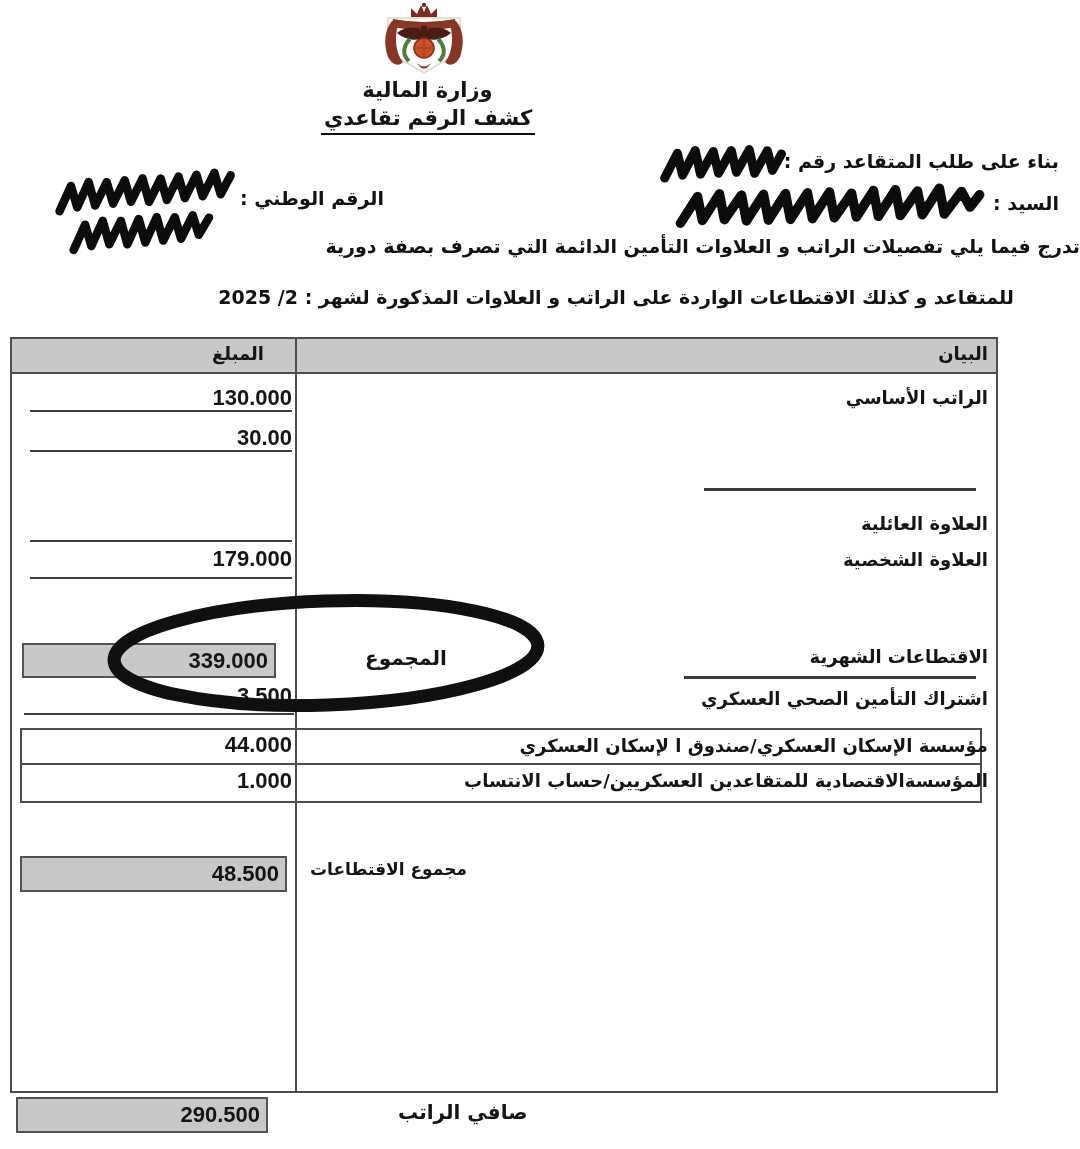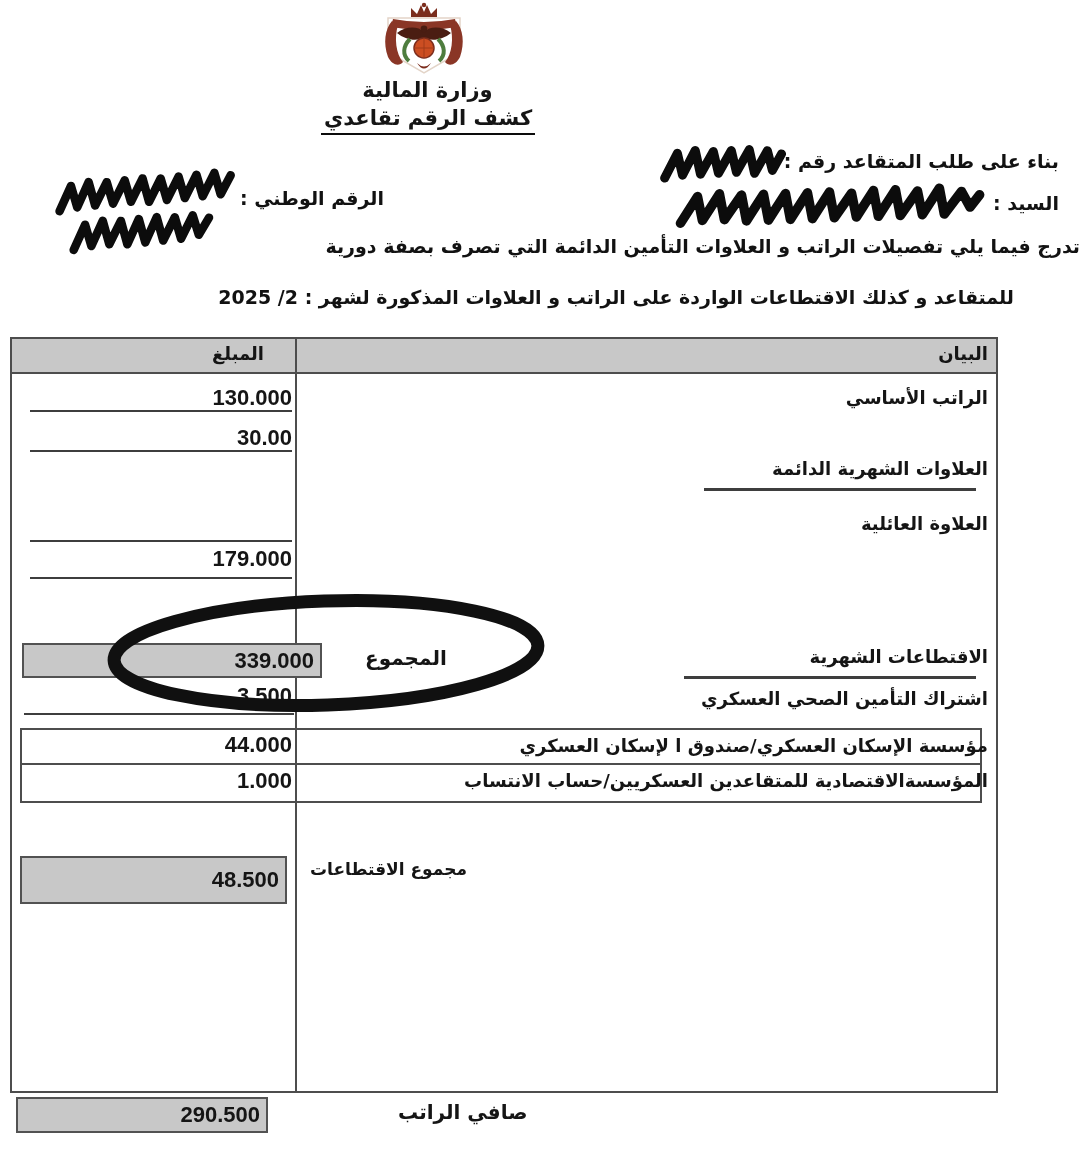--- a/index.html
+++ b/index.html
@@ -93,50 +93,50 @@
   <div class="th" style="left:24px;top:343px;width:240px;">المبلغ</div>
   <div class="th" style="left:300px;top:343px;width:688px;">البيان</div>
 
   <div class="val" style="top:385px;">130.000</div>
   <div class="lbl" style="top:387px;">الراتب الأساسي</div>
   <div class="uline" style="left:30px;top:410px;width:262px;"></div>
 
   <div class="val" style="top:425px;">30.00</div>
   <div class="uline" style="left:30px;top:450px;width:262px;"></div>
 
-  <div class="lbl" style="top:458px;">العلاوات الشهرية الدائمة</div>
   <div class="uline" style="left:704px;top:488px;width:272px;height:3px;"></div>
 
   <div class="lbl" style="top:513px;">العلاوة العائلية</div>
   <div class="val" style="top:515px;"></div>
   <div class="uline" style="left:30px;top:540px;width:262px;"></div>
 
   <div class="val" style="top:546px;">179.000</div>
+  <div class="lbl" style="top:549px;">العلاوة الشخصية</div>
   <div class="uline" style="left:30px;top:577px;width:262px;"></div>
 
-  <div class="gbox" style="left:22px;top:643px;width:300px;height:35px;">
+  <div class="gbox" style="left:22px;top:643px;width:254px;height:35px;">
     <span>339.000</span>
   </div>
   <div class="midlbl" style="left:365px;top:646px;font-size:20px;">المجموع</div>
 
   <div class="lbl" style="top:646px;">الاقتطاعات الشهرية</div>
   <div class="uline" style="left:684px;top:676px;width:292px;height:3px;"></div>
 
   <div class="val" style="top:683px;">3.500</div>
   <div class="lbl" style="top:688px;">اشتراك التأمين الصحي العسكري</div>
   <div class="uline" style="left:24px;top:713px;width:270px;"></div>
 
   <div class="boxrows"></div>
   <div class="hline" style="left:20px;top:763px;width:962px;"></div>
   <div class="val" style="top:732px;">44.000</div>
   <div class="lbl" style="top:735px;">مؤسسة الإسكان العسكري/صندوق ا لإسكان العسكري</div>
   <div class="val" style="top:768px;">1.000</div>
   <div class="lbl" style="top:770px;">المؤسسةالاقتصادية للمتقاعدين العسكريين/حساب الانتساب</div>
 
-  <div class="gbox" style="left:20px;top:856px;width:267px;height:48px;">
+  <div class="gbox" style="left:20px;top:856px;width:267px;height:36px;">
     <span>48.500</span>
   </div>
   <div class="midlbl" style="left:310px;top:859px;">مجموع الاقتطاعات</div>
 
   <div class="abs" style="left:104px;top:592px;z-index:5;">
     <svg width="444" height="124" viewBox="0 0 444 124">
       <ellipse cx="222" cy="61" rx="212" ry="52" fill="none" stroke="#101010" stroke-width="13" transform="rotate(-2 222 61)"></ellipse>
     </svg>
   </div>
 

